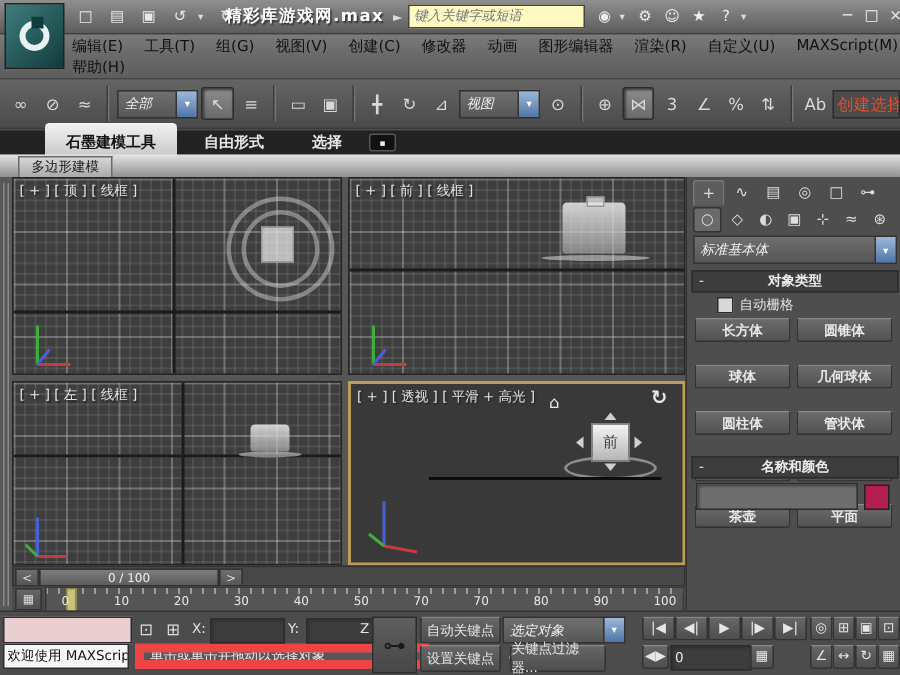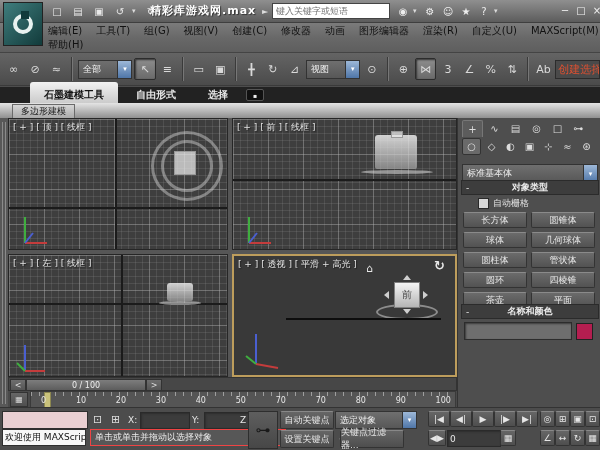--- a/index.html
+++ b/index.html
@@ -11,35 +11,35 @@
   
   .titlebar{left:0;top:0;width:600px;height:22px;background:linear-gradient(#8f8f8f,#5c5c5c);border-bottom:1px solid #3f3f3f;}
   .logo{left:3px;top:2px;width:38px;height:42px;background:linear-gradient(135deg,#3f7d7d,#123b3b);border:1px solid #222;z-index:5;display:flex;align-items:center;justify-content:center;}
   .logo svg{display:block;}
   .qa{left:48px;top:2px;height:18px;gap:3px;}
   .qabtn{width:18px;height:16px;display:flex;align-items:center;justify-content:center;color:#e8e8e8;font-size:10px;}
   .caret{font-size:7px;color:#ddd;width:7px;}
   .apptitle{left:150px;top:3px;width:180px;color:#fff;font-weight:bold;font-size:11px;text-shadow:1px 1px 1px #333;letter-spacing:1px;}
   .searchwrap{left:262px;top:3px;height:16px;}
   .search-prev{width:10px;height:16px;color:#ddd;font-size:8px;display:flex;align-items:center;}
-  .searchbox{width:110px;height:14px;background:#ffffff;border:1px solid #444;font-size:9px;color:#888;padding:0 3px;}
+  .searchbox{width:110px;height:14px;background:#fef9c3;border:1px solid #444;font-size:9px;font-style:italic;color:#888;padding:0 3px;}
   .infoicons{left:395px;top:2px;height:18px;gap:2px;}
   .infobtn{width:16px;height:16px;display:flex;align-items:center;justify-content:center;color:#eee;font-size:10px;}
   .winbtns{left:560px;top:3px;height:14px;gap:6px;}
   .winbtn{color:#f0f0f0;font-size:10px;width:10px;text-align:center;}
   
   .menubar1{left:0;top:23px;width:600px;height:15px;background:linear-gradient(#7b7b7b,#686868);padding-left:48px;box-sizing:border-box;gap:14px;}
   .menubar2{left:0;top:38px;width:600px;height:15px;background:linear-gradient(#686868,#5e5e5e);padding-left:48px;box-sizing:border-box;border-bottom:1px solid #444;}
   .menuitem{color:#111;font-size:10px;white-space:nowrap;}
   
   .toolbar{left:0;top:53px;width:600px;height:33px;background:linear-gradient(#646464,#4b4b4b);border-bottom:1px solid #3a3a3a;padding-left:4px;box-sizing:border-box;gap:2px;}
   .tbtn{width:20px;height:20px;display:flex;align-items:center;justify-content:center;color:#d9d9d9;font-size:11px;border-radius:2px;}
   .tbtn.pressed{background:linear-gradient(#8d8d8d,#6a6a6a);border:1px solid #2c2c2c;box-shadow:inset 1px 1px 2px #333;}
   .tsep{width:1px;height:24px;background:#3a3a3a;border-right:1px solid #777;margin:0 3px;}
-  .dd{height:17px;background:linear-gradient(#6f6f6f,#575757);border:1px solid #333;color:#f0f0f0;font-size:9px;display:flex;align-items:center;}
+  .dd{height:17px;background:linear-gradient(#6f6f6f,#575757);border:1px solid #333;color:#f0f0f0;font-size:9px;display:flex;align-items:center;font-style:italic;}
   .dd .ddlabel{padding:0 4px;flex:1;}
   .ddcaret{width:13px;height:100%;background:linear-gradient(#9db8d8,#4f76a8);color:#fff;font-size:7px;display:flex;align-items:center;justify-content:center;border-left:1px solid #333;}
   .redfield{height:17px;background:#4a4a4a;border:1px solid #2c2c2c;color:#e05030;font-size:11px;display:flex;align-items:center;padding:0 2px;overflow:hidden;white-space:nowrap;width:40px;}
   
   .ribbontabs{left:0;top:87px;width:600px;height:16px;background:#222;padding-left:30px;box-sizing:border-box;gap:4px;}
   .rtab{color:#e6e6e6;font-size:10px;font-weight:bold;padding:6px 14px;}
   .rtab.active{background:linear-gradient(#f2f2f2,#c2c2c2);color:#141414;border-radius:3px 3px 0 0;}
   .rtab-min{width:16px;height:10px;background:#111;border:1px solid #555;border-radius:2px;display:flex;align-items:center;justify-content:center;color:#eee;font-size:6px;}
   .panelstrip{left:0;top:103px;width:600px;height:15px;background:linear-gradient(#e4e4e4,#909090);}
   .paneltab{margin-left:12px;height:13px;background:linear-gradient(#d6d6d6,#aaaaaa);border:1px solid #6a6a6a;border-bottom:none;color:#1a1a1a;font-size:9px;padding:0 8px;display:flex;align-items:center;}
@@ -72,46 +72,46 @@
   .vorbit{position:absolute;color:#e8e8e8;font-size:13px;font-weight:bold;}
   .groundline{position:absolute;height:2px;background:#0d0d0d;}
   
   .cpanel{left:457px;top:118px;width:143px;height:289px;background:#4e4e4e;border-left:1px solid #333;}
   .cp-tabs{position:absolute;left:4px;top:2px;height:17px;gap:2px;}
   .cptab{width:19px;height:16px;display:flex;align-items:center;justify-content:center;color:#ddd;font-size:10px;border-radius:2px 2px 0 0;}
   .cptab.active{background:#5c5c5c;border:1px solid #777;border-bottom:none;}
   .cp-cats{position:absolute;left:4px;top:20px;height:16px;gap:2px;}
   .cpcat{width:17px;height:15px;display:flex;align-items:center;justify-content:center;color:#ddd;font-size:10px;}
   .cpcat.active{background:#6a6a6a;border:1px solid #333;border-radius:2px;}
-  .cpdrop{position:absolute;left:4px;top:46px;width:134px;}
+  .cpdrop{position:absolute;left:4px;top:39px;width:134px;}
   .rollout{position:absolute;left:3px;width:136px;background:#3d3d3d;border:1px solid #2b2b2b;color:#ececec;font-size:9px;height:13px;display:flex;align-items:center;justify-content:center;font-weight:bold;}
   .rollout .minus{position:absolute;left:4px;font-weight:normal;}
   .cpcheck{position:absolute;left:20px;top:79px;height:12px;gap:4px;color:#e4e4e4;font-size:9px;}
   .cbox{width:9px;height:9px;background:#d8d8d8;border:1px solid #2a2a2a;}
-  .objgrid{position:absolute;left:5px;top:94px;width:133px;display:grid;grid-template-columns:64px 64px;grid-auto-rows:16px;gap:4px 4px;}
+  .objgrid{position:absolute;left:5px;top:94px;width:133px;display:grid;grid-template-columns:64px 64px;grid-auto-rows:16px;gap:15px 4px;font-weight:bold;}
   .objbtn{background:linear-gradient(#6b6b6b,#525252);border:1px solid #333;border-top-color:#8a8a8a;border-radius:2px;color:#e8e8e8;font-size:9px;display:flex;align-items:center;justify-content:center;}
   .namerow{position:absolute;left:6px;top:204px;height:18px;gap:4px;}
   .namefield{width:102px;height:14px;background:#6e6e6e;border:1px solid #2c2c2c;box-shadow:inset 1px 1px 2px #3a3a3a;}
   .swatch{width:15px;height:15px;background:#b41e50;border:1px solid #222;}
   
   .tslider{left:8px;top:377px;width:449px;height:14px;background:#474747;border:1px solid #333;box-sizing:border-box;}
   .tsbtn{position:absolute;top:1px;width:14px;height:10px;background:linear-gradient(#6e6e6e,#555);border:1px solid #333;color:#ddd;font-size:8px;display:flex;align-items:center;justify-content:center;}
   .tsgrip{position:absolute;left:17px;top:1px;width:118px;height:10px;background:linear-gradient(#7d7d7d,#5d5d5d);border:1px solid #333;color:#f0f0f0;font-size:8px;display:flex;align-items:center;justify-content:center;}
   .trackbar{left:8px;top:391px;width:449px;height:16px;background:#4a4a4a;}
   .curvebtn{position:absolute;left:2px;top:1px;width:16px;height:13px;background:linear-gradient(#666,#4f4f4f);border:1px solid #333;color:#ddd;font-size:8px;display:flex;align-items:center;justify-content:center;}
   .ruler{position:absolute;left:22px;top:0;width:424px;height:16px;background:#555;border:1px solid #3a3a3a;
      background-image:repeating-linear-gradient(90deg,rgba(230,230,230,.5) 0 1px,transparent 1px 8px);
      background-size:100% 4px;background-repeat:no-repeat;}
   .rulernums{position:absolute;left:10px;right:4px;top:4px;display:flex;justify-content:space-between;color:#e8e8e8;font-size:8px;}
   .marker0{position:absolute;left:13px;top:0;width:5px;height:15px;background:#c9c27b;border:1px solid #8d8850;}
   
   .statusbar{left:0;top:407px;width:600px;height:43px;background:#4c4c4c;border-top:1px solid #333;}
   .pinkfield{position:absolute;left:2px;top:3px;width:84px;height:16px;background:#e9cfd2;border:1px solid #2e2e2e;}
   .whitefield{position:absolute;left:2px;top:21px;width:84px;height:17px;background:#f7f7f7;border:1px solid #2e2e2e;color:#111;font-size:9px;display:flex;align-items:center;padding:0 2px;overflow:hidden;white-space:nowrap;box-sizing:border-box;}
-  .promptbar{position:absolute;left:90px;top:21px;width:196px;height:17px;background:#575757;border:1px solid #ef4444;color:#ececec;font-size:9px;display:flex;align-items:center;padding:0 4px;box-sizing:border-box;white-space:nowrap;overflow:hidden;}
+  .promptbar{position:absolute;left:90px;top:21px;width:196px;height:17px;background:#575757;border:6px solid #ef4444;color:#ececec;font-size:9px;display:flex;align-items:center;padding:0 4px;box-sizing:border-box;white-space:nowrap;overflow:hidden;}
   .sbtn{position:absolute;background:linear-gradient(#666,#4e4e4e);border:1px solid #333;border-top-color:#888;color:#e6e6e6;font-size:9px;display:flex;align-items:center;justify-content:center;border-radius:2px;}
   .sicon{position:absolute;color:#ddd;font-size:11px;display:flex;align-items:center;justify-content:center;}
   .sfield{position:absolute;top:4px;height:13px;background:#3c3c3c;border:1px solid #2a2a2a;box-shadow:inset 1px 1px 2px #2e2e2e;}
   .slabel{position:absolute;color:#e6e6e6;font-size:9px;top:7px;}
   .keybtn{position:absolute;left:248px;top:3px;width:28px;height:36px;background:linear-gradient(#5e5e5e,#474747);border:1px solid #2e2e2e;color:#1a1a1a;display:flex;align-items:center;justify-content:center;font-size:15px;}
   .pb{width:20px;height:14px;}
   input{outline:none;font-family:inherit;}
 </style>
 </head>
 <body>

